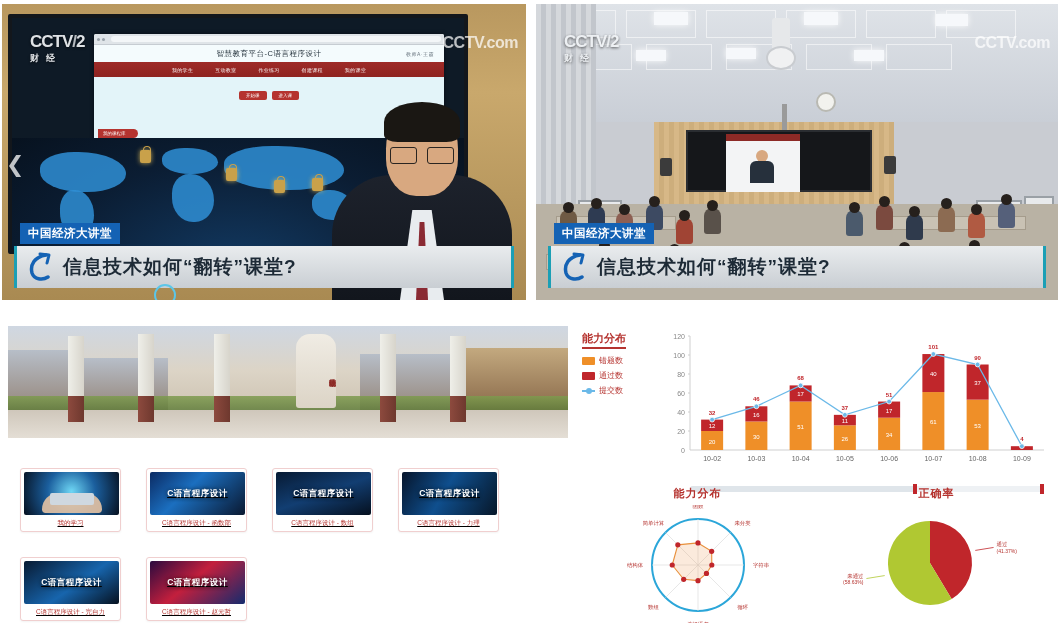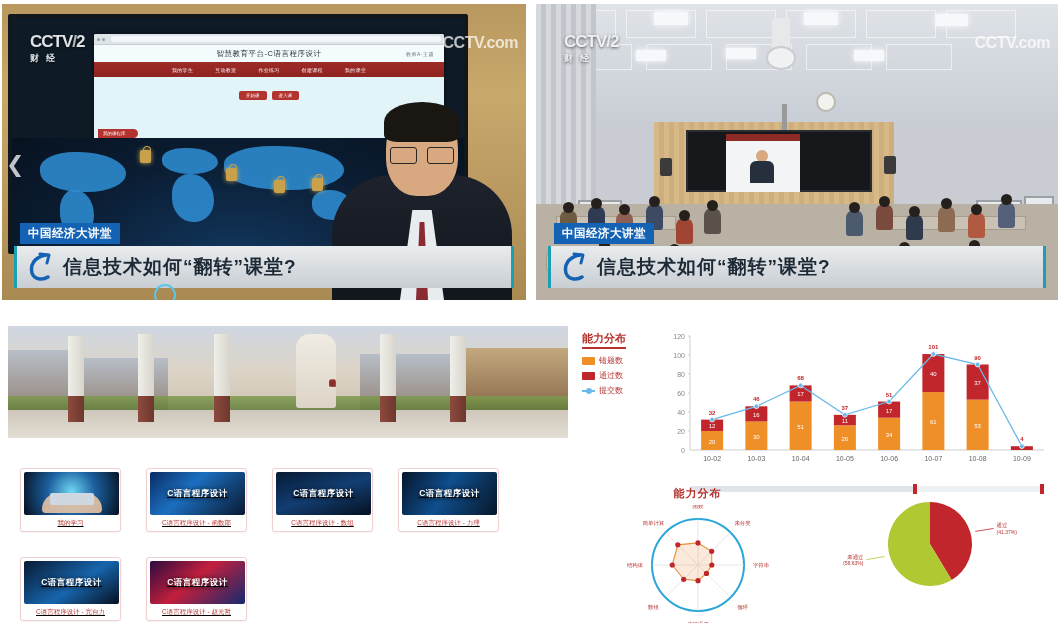--- a/index.html
+++ b/index.html
@@ -570,20 +570,21 @@
               <circle cx="123.45699710299111" cy="68.45699710299111" r="2.6" fill="#c0262b"></circle>
               <circle cx="115" cy="75.64" r="2.6" fill="#c0262b"></circle>
               <circle cx="100.68815874878428" cy="74.31184125121572" r="2.6" fill="#c0262b"></circle>
               <circle cx="89.24" cy="60" r="2.6" fill="#c0262b"></circle>
               <circle cx="94.83331460055966" cy="39.83331460055967" r="2.6" fill="#c0262b"></circle>
             </g>
         </svg>
       </div>
 
       <div class="sub-chart">
+        <div class="sub-title">正确率</div>
         <svg width="230" height="118" viewBox="0 0 230 118">
           <g id="pie">
               <path d="M108,58 L108,16 A42,42 0 0,1 129.67431078010605,93.97532838220353 Z" fill="#c0262b"></path>
               <polyline points="153.28316995207143,45.412922535718856 171.5891322731216,42.46701078875944" fill="none" stroke="#c0262b" stroke-width="0.8"></polyline>
               <text x="174.5891322731216" y="41.46701078875944" font-size="5.4" fill="#b5332f" text-anchor="start">通过</text>
               <text x="174.5891322731216" y="47.96701078875944" font-size="5" fill="#b5332f" text-anchor="start">(41.37%)</text>
               <path d="M108,58 L129.67431078010605,93.97532838220353 A42,42 0 1,1 107.99999999999999,16 Z" fill="#b0c832"></path>
               <polyline points="62.71683004792856,70.58707746428114 44.4108677268784,73.53298921124056" fill="none" stroke="#b0c832" stroke-width="0.8"></polyline>
               <text x="41.4108677268784" y="72.53298921124056" font-size="5.4" fill="#b5332f" text-anchor="end">未通过</text>
               <text x="41.4108677268784" y="79.03298921124056" font-size="5" fill="#b5332f" text-anchor="end">(58.63%)</text>

